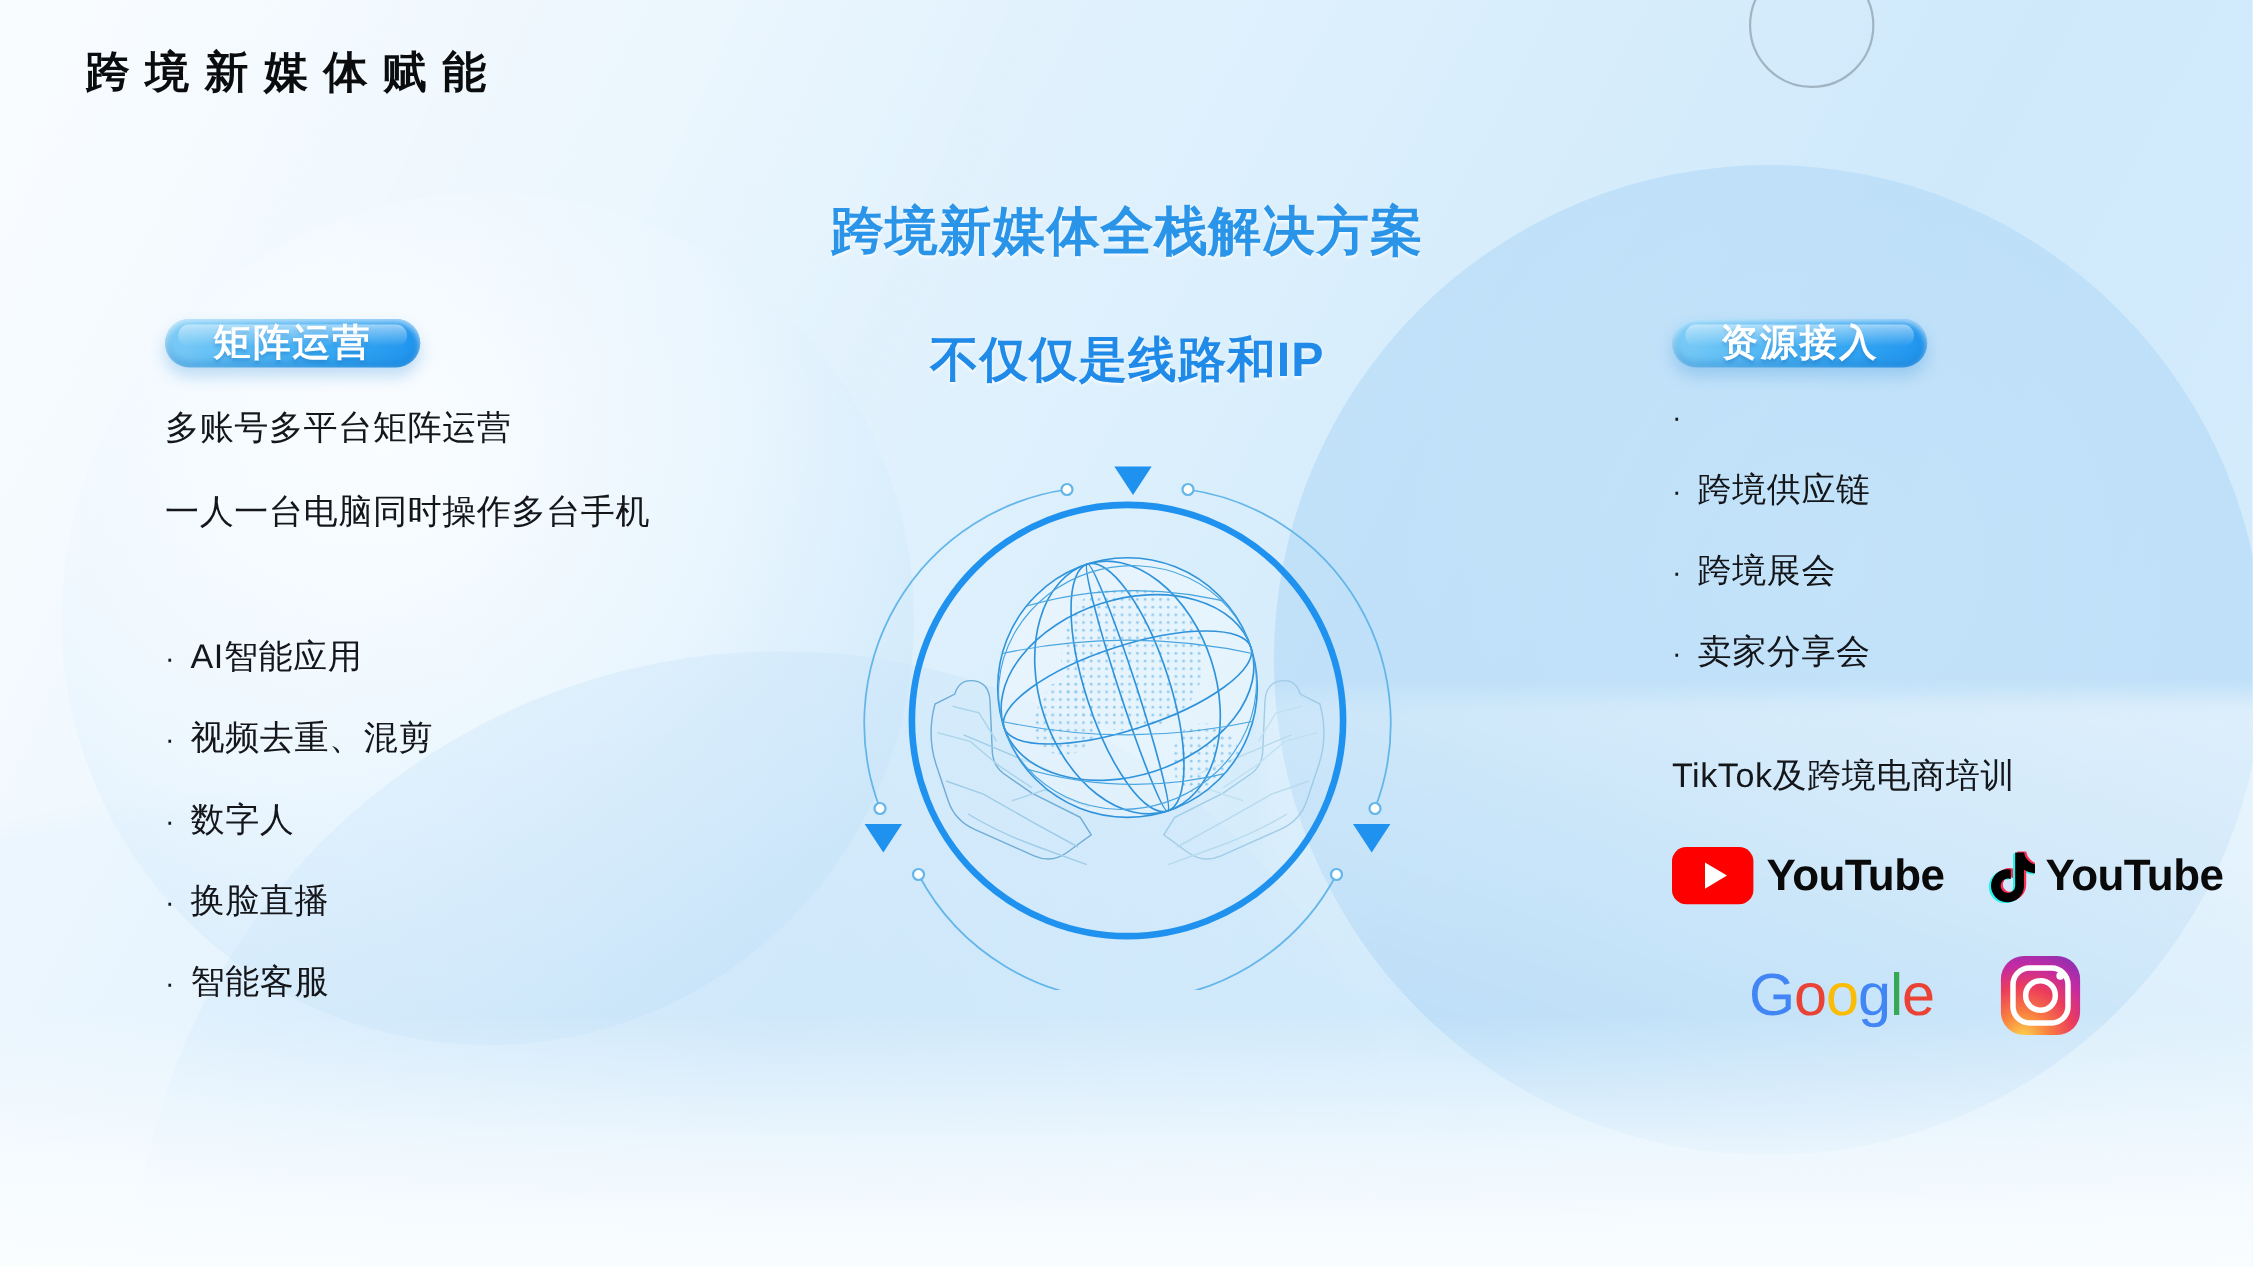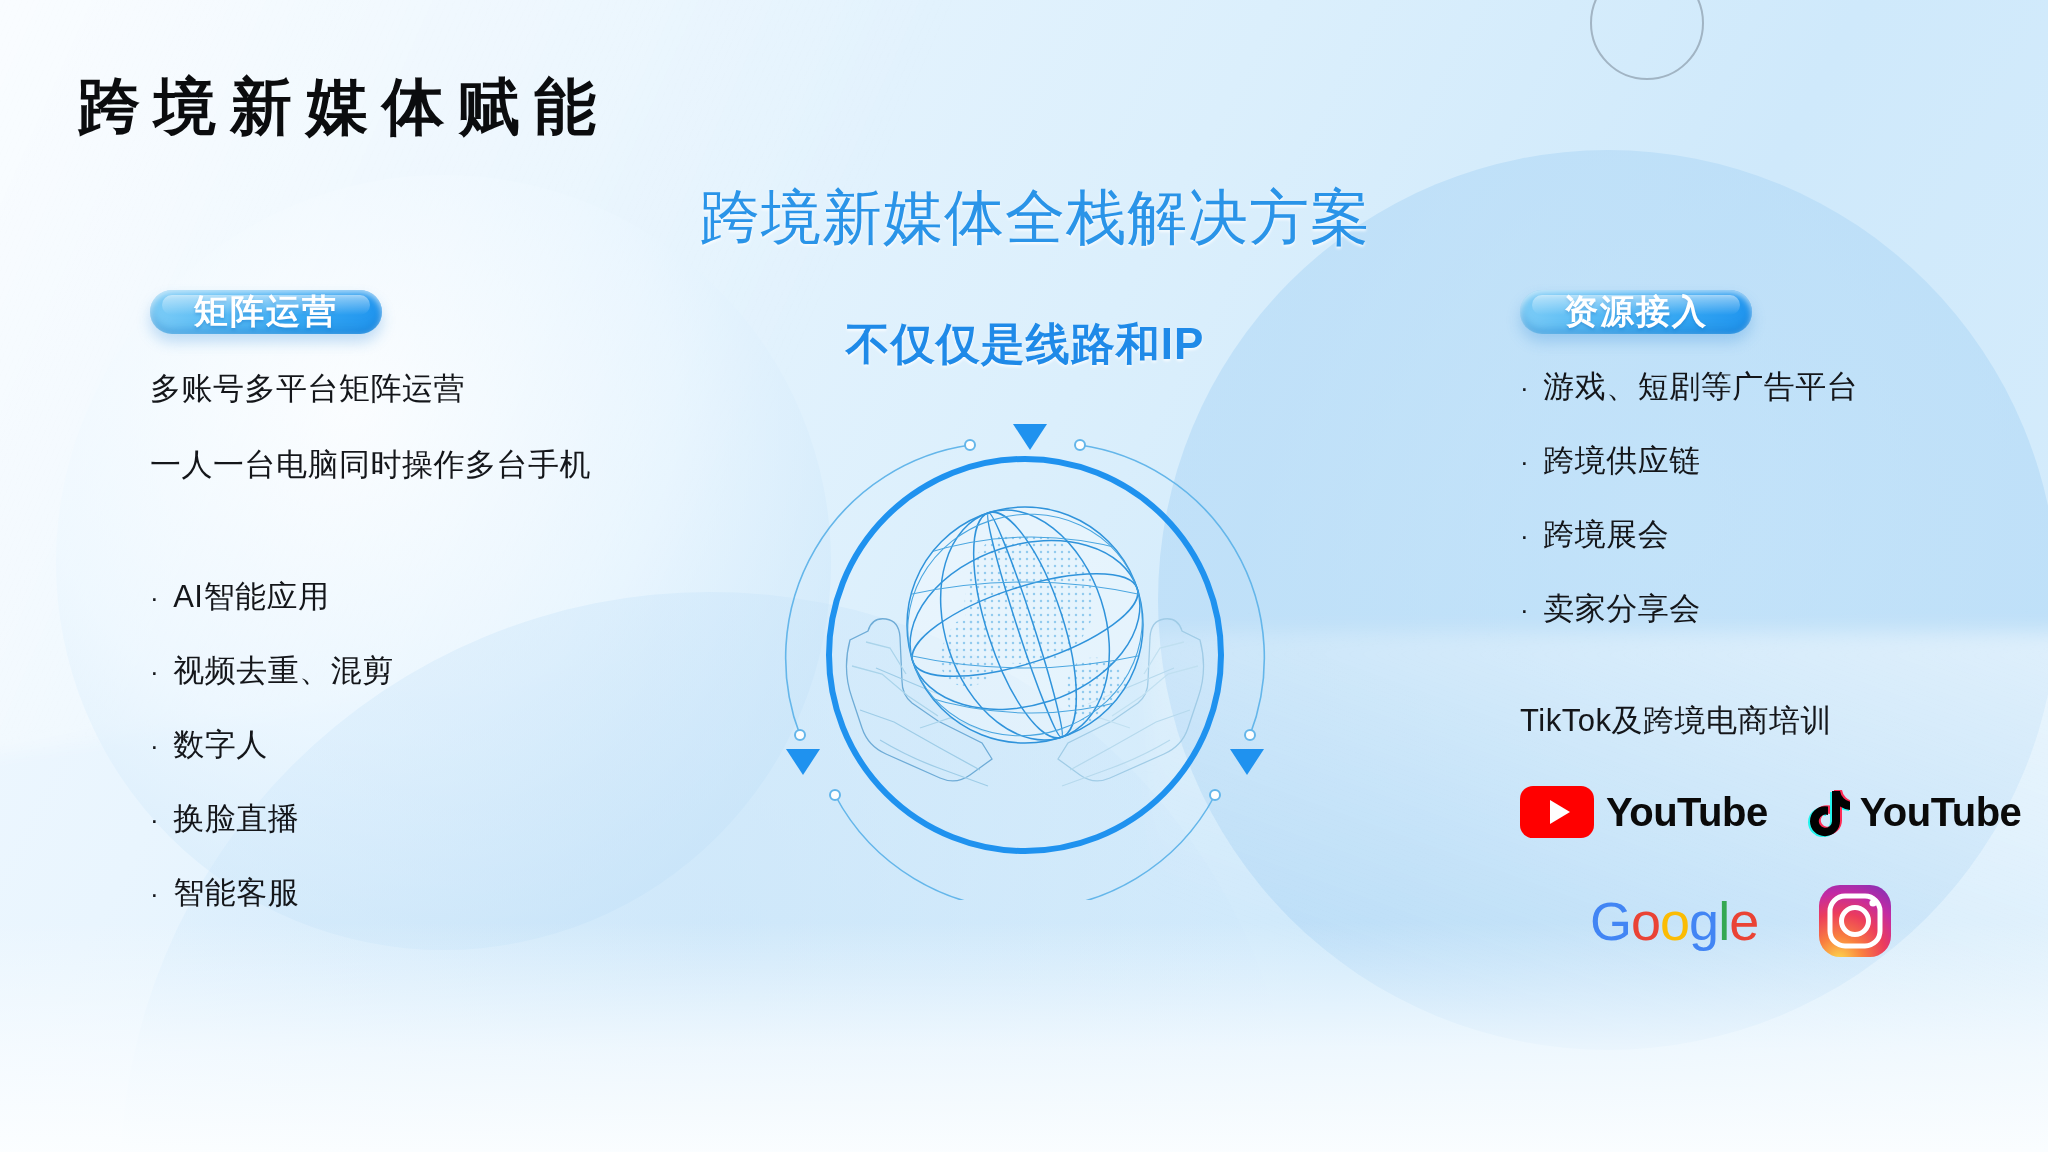--- a/index.html
+++ b/index.html
@@ -64,38 +64,37 @@
     left: 1590px; top: -34px;
     width: 110px; height: 110px;
     border-radius: 50%;
     border: 2px solid rgba(120,135,150,0.55);
   }
 
   
   .main-title {
     position: absolute;
     left: 78px; top: 38px;
-    font-size: 62px;
+    font-size: 40px;
     font-weight: 700;
     color: #0b0c0e;
     letter-spacing: 14px;
     white-space: nowrap;
     font-family: "Liberation Sans", "DejaVu Sans", sans-serif;
-    margin-top: 27px;
   }
 
   
   .center-block {
     position: absolute;
     left: 700px; width: 650px; top: 178px;
     text-align: center;
   }
   .center-heading {
-    font-size: 60px;
-    font-weight: 400;
+    font-size: 48px;
+    font-weight: 700;
     color: #2a94e8;
     letter-spacing: 1px;
     text-shadow: 0 2px 3px rgba(255,255,255,0.85);
     white-space: nowrap;
   }
   .center-sub {
     margin-top: 56px;
     font-size: 44px;
     font-weight: 700;
     color: #1f8ae8;
@@ -343,21 +342,20 @@
     </div>
   </div>
 
   <div class="col col-right">
 
     <div>
       <div class="pill">资源接入</div>
       <ul class="bullet-list">
         <li class="bullet-item">
           <span class="bullet-dot">·</span>
-          <span>游戏、短剧等广告平台</span>
         </li>
         <li class="bullet-item">
           <span class="bullet-dot">·</span>
           <span>跨境供应链</span>
         </li>
         <li class="bullet-item">
           <span class="bullet-dot">·</span>
           <span>跨境展会</span>
         </li>
         <li class="bullet-item">

